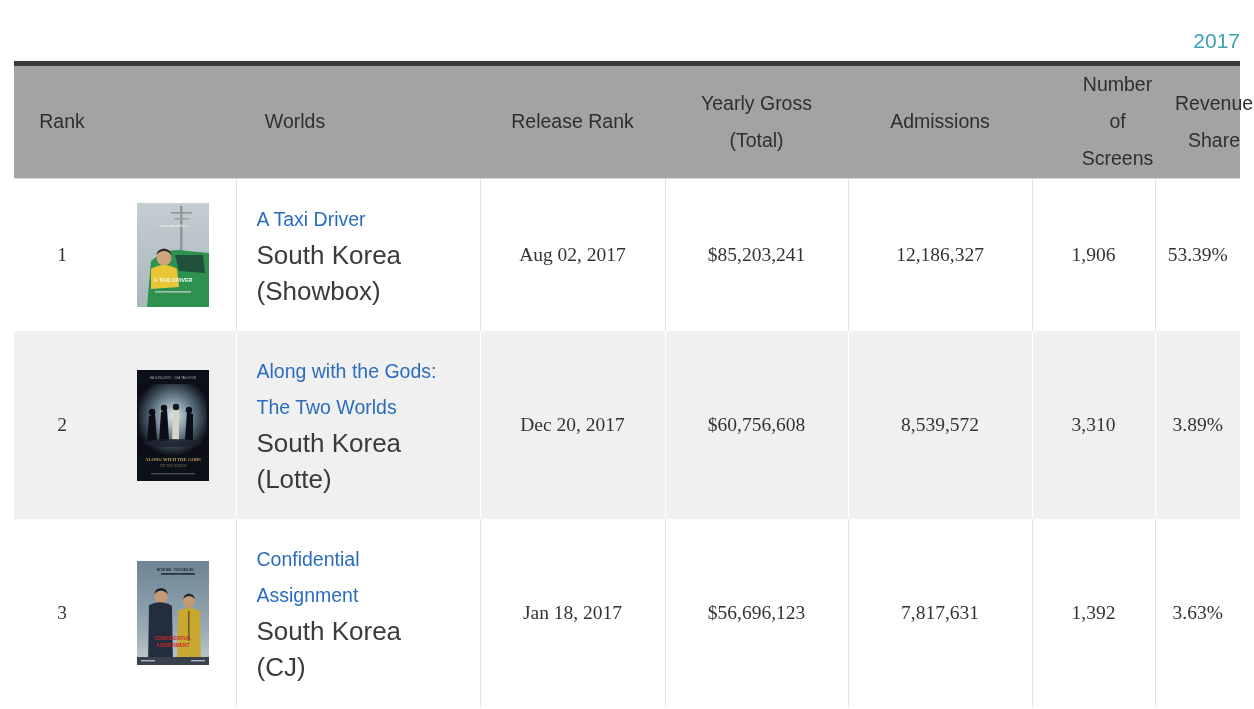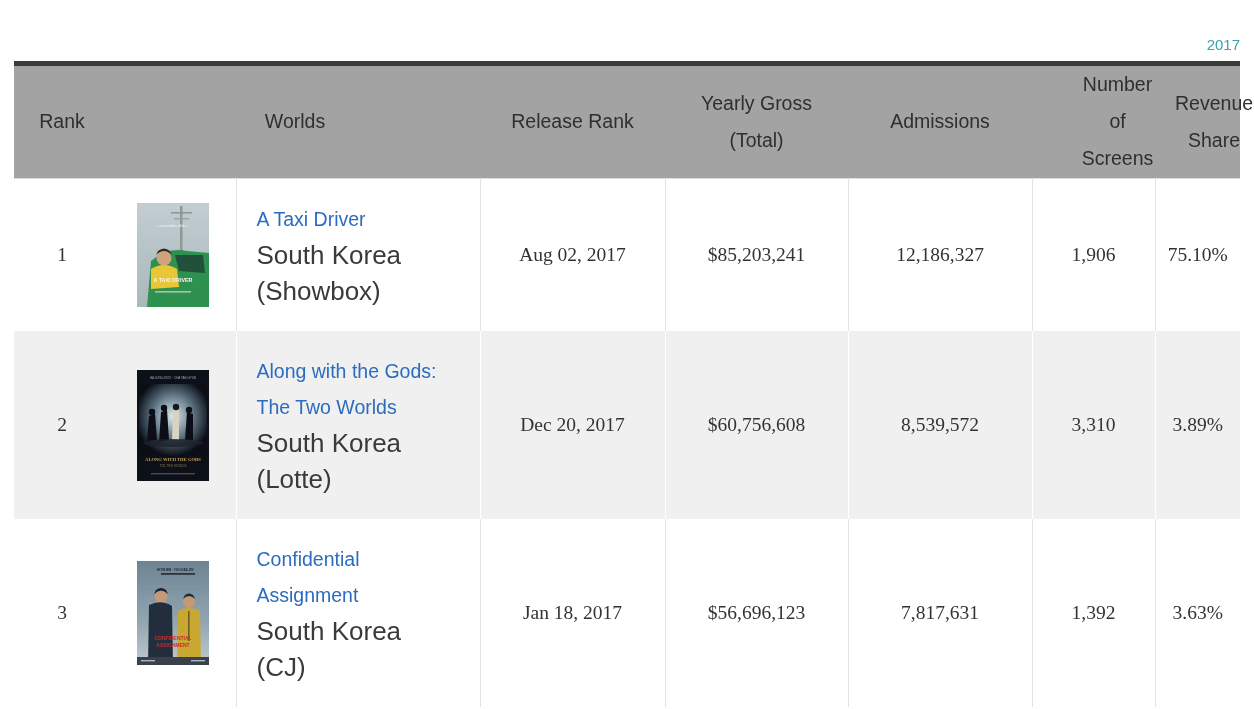--- a/index.html
+++ b/index.html
@@ -15,21 +15,21 @@
   
   .year-bar {
     height: 61px;
     display: flex;
     align-items: flex-end;
     justify-content: flex-end;
     padding-bottom: 8px;
   }
   .year-link {
     color: #3aa2b1;
-    font-size: 15px;
+    font-size: 21px;
     text-decoration: none;
     cursor: pointer;
   }
   .top-rule { height: 5px; background: #3a3a3a; }
 
   
   table { width: 100%; border-collapse: collapse; table-layout: fixed; }
   thead tr { background: #a3a3a3; height: 112px; }
   thead th {
     font-weight: 400;
@@ -139,21 +139,21 @@
         </td>
         <td class="title-cell divided">
           <a class="title-link">A Taxi Driver</a>
           <div class="plain-line">South Korea</div>
           <div class="plain-line">(Showbox)</div>
         </td>
         <td class="num divided">Aug 02, 2017</td>
         <td class="num divided">$85,203,241</td>
         <td class="num divided">12,186,327</td>
         <td class="num divided">1,906</td>
-        <td class="num divided">75.10%</td>
+        <td class="num divided">53.39%</td>
       </tr>
 
       <tr class="row-stripe tall">
         <td class="rank-cell">2</td>
         <td>
           <svg class="poster" width="72" height="111" viewBox="0 0 72 111">
             <defs>
               <radialGradient id="glow2" cx="0.5" cy="0.45" r="0.55">
                 <stop offset="0" stop-color="#dde9f0"></stop>
                 <stop offset="0.55" stop-color="#5f7483"></stop>

